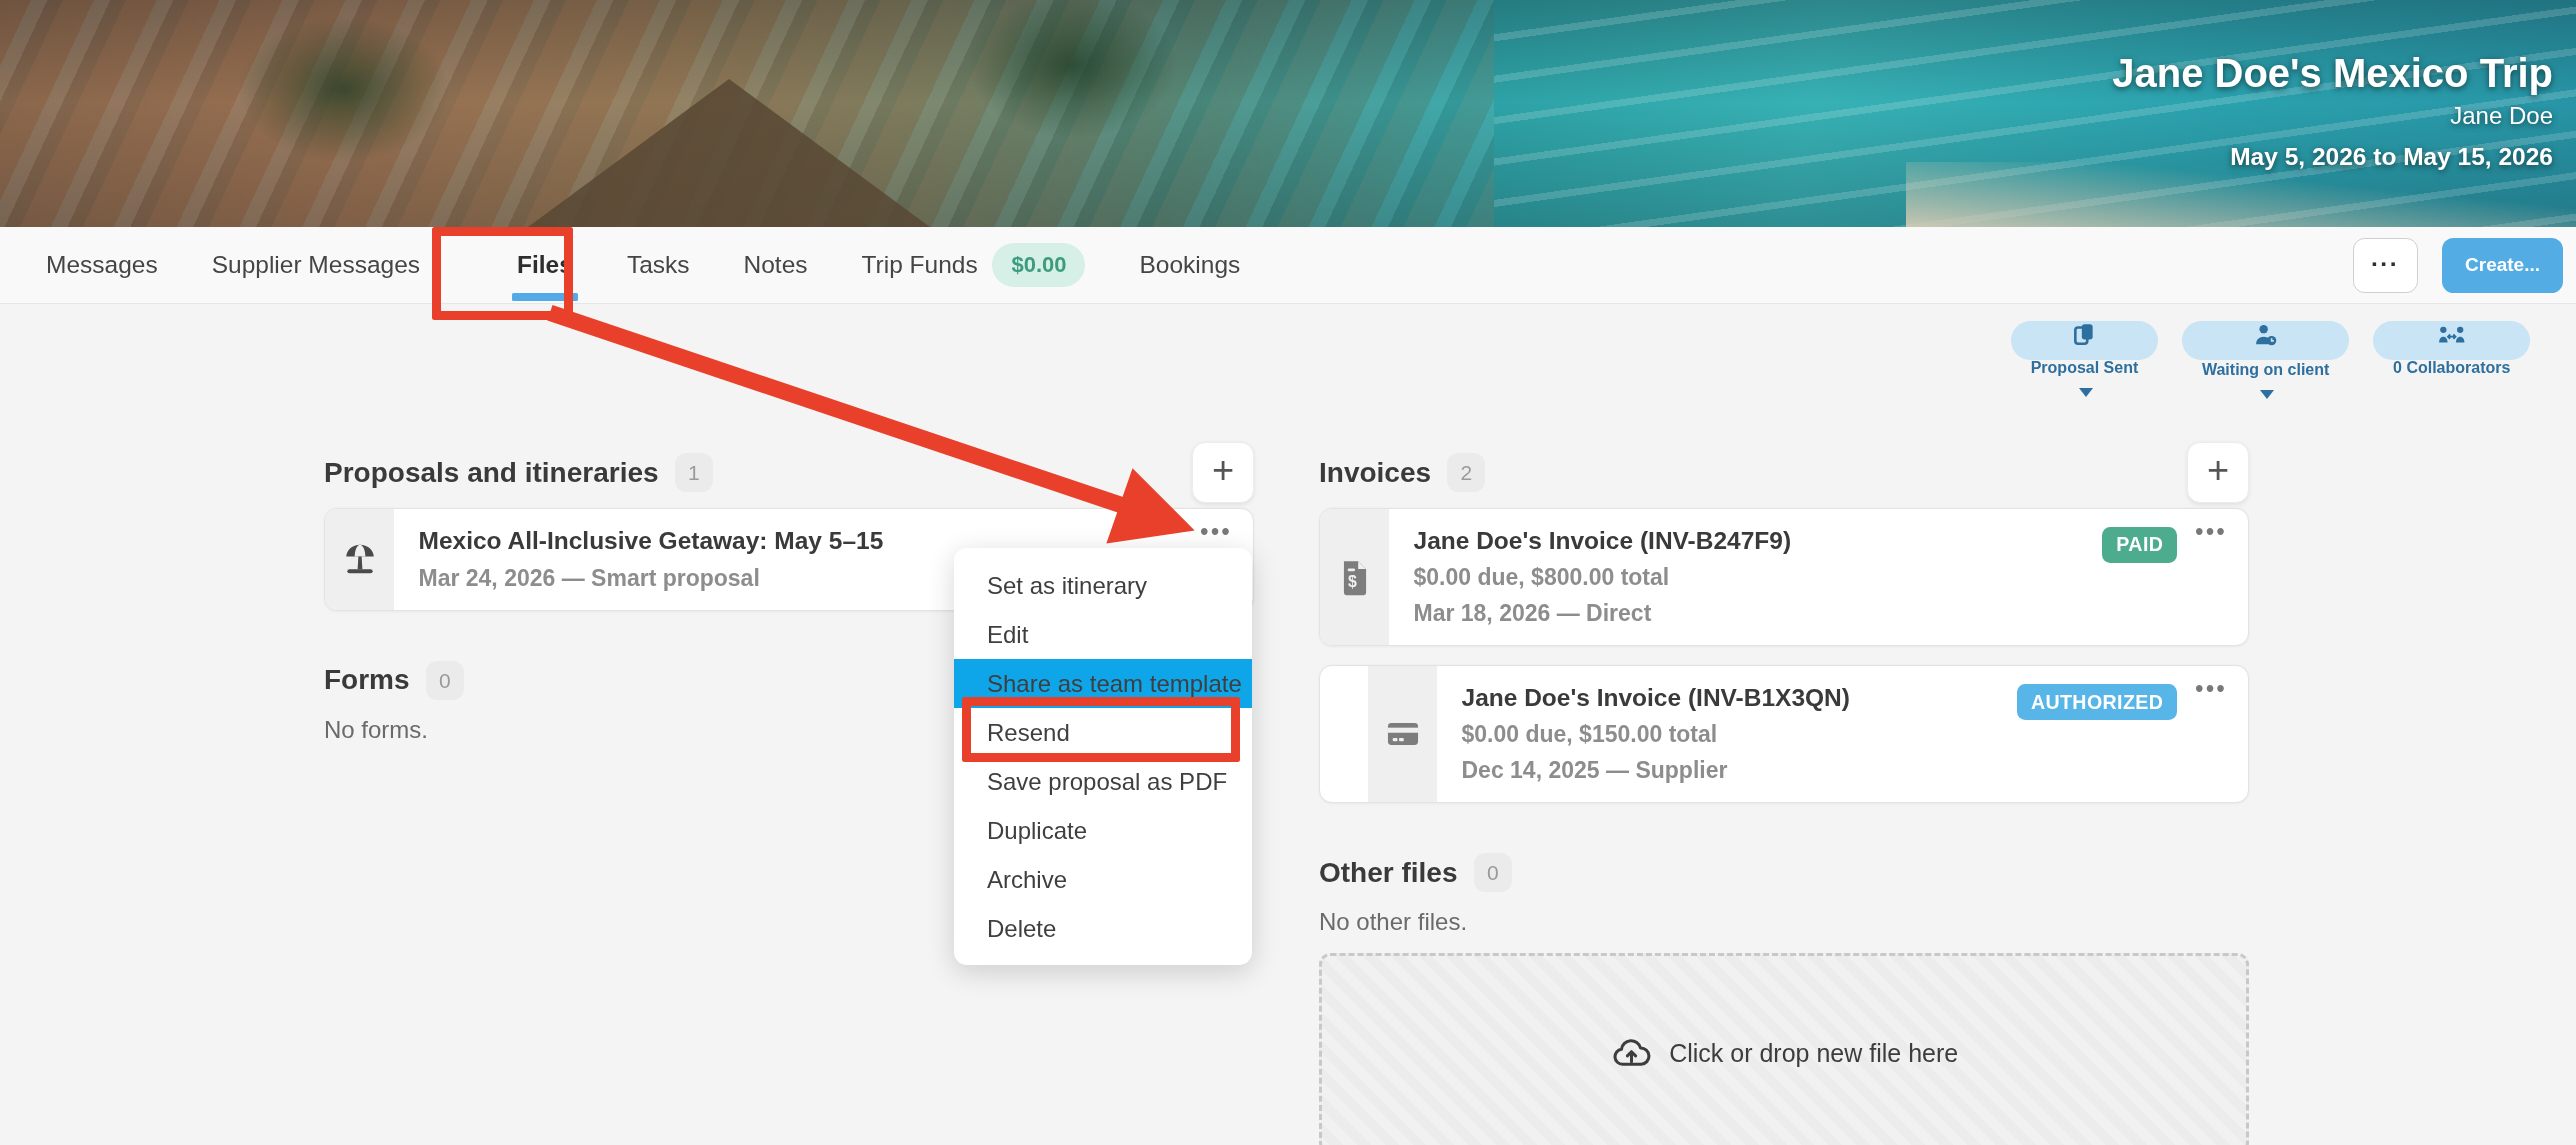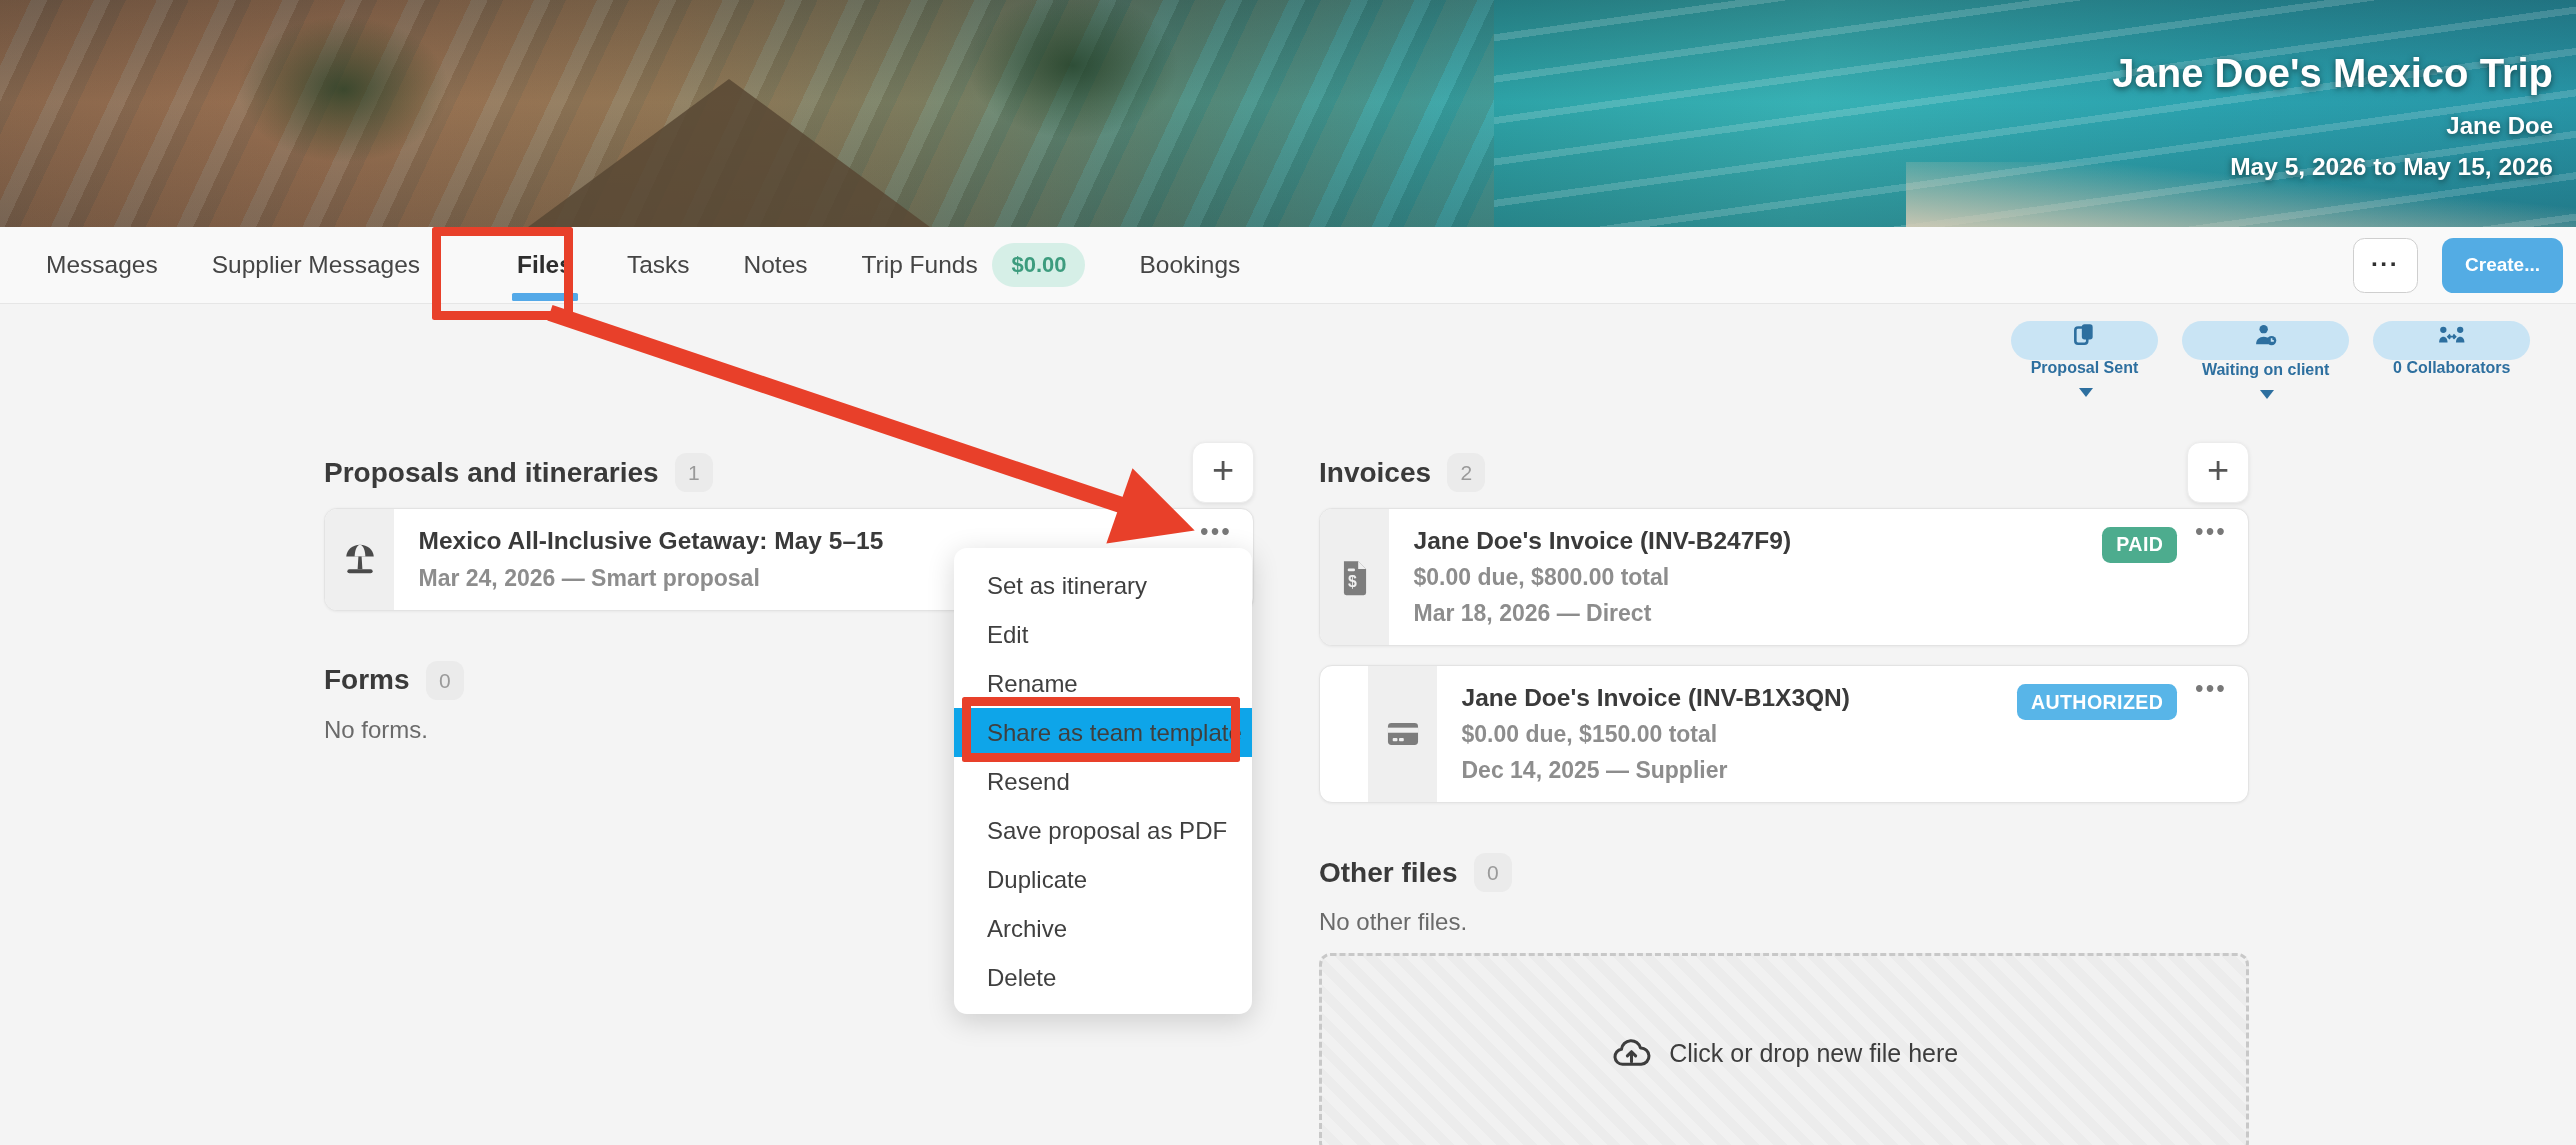--- a/index.html
+++ b/index.html
@@ -22,21 +22,21 @@
     border-left:205px solid transparent; border-right:205px solid transparent; border-bottom:151px solid rgba(88,72,52,.85); }
   .hdr-palm { position:absolute; width:213px; height:147px; border-radius:50%;
     background:radial-gradient(ellipse at center, rgba(30,60,35,.75), rgba(30,60,35,0) 70%); }
   .hdr-sand { position:absolute; right:0; bottom:0; width:26%; height:65px;
     background:linear-gradient(to top right, rgba(216,205,182,.9), rgba(216,205,182,0) 65%); }
   .hdr-left { position:absolute; left:24.5px; top:103px; color:#fff; text-shadow:0 1.6px 6.5px rgba(0,0,0,.55); }
   .agent-name { font-size:38px; font-weight:bold; letter-spacing:0.4px; }
   .agency-name { font-size:20.5px; margin-top:13px; }
   .hdr-right { position:absolute; right:23px; top:51px; text-align:right; color:#fff; text-shadow:0 1.6px 6.5px rgba(0,0,0,.55); }
   .trip-title { font-size:40px; font-weight:bold; }
-  .client-name { font-size:24px; font-weight:bold; margin-top:16px; }
+  .client-name { font-size:24px; font-weight:normal; margin-top:6px; }
   .date-range { font-size:24.5px; font-weight:bold; margin-top:13px; }
 
   
   .tabbar { position:absolute; top:227px; left:0; width:100%; height:77px; background:#f9f9f9;
     border-bottom:1.6px solid #e6e6e6; display:flex; align-items:center; padding:0 13px 0 46px; }
   .tab { position:relative; height:100%; display:flex; align-items:center; gap:14.7px;
     font-size:24.5px; color:#454545; margin-right:54px; cursor:pointer; white-space:nowrap; }
   .tab.active { font-weight:bold; color:#2e2e2e;margin-left:43px; }
   .tab.active::after { content:""; position:absolute; left:-4.9px; right:-4.9px; bottom:2.5px; height:7.4px; background:#54a9e8; border-radius:1.6px; }
   .tab-badge { background:#d6efe7; color:#3d9c7e; font-weight:bold; font-size:22px; padding:9px 19px; border-radius:24.5px; }
@@ -271,21 +271,20 @@
         <path d="M7 18a4.2 4.2 0 0 1-.6-8.36A5.4 5.4 0 0 1 17 8.9 3.9 3.9 0 0 1 17.4 18z" fill="none" stroke="#3d3d3d" stroke-width="1.7" stroke-linejoin="round"></path>
         <path d="M12 16.6v-5.4M9.7 13.3L12 11l2.3 2.3" fill="none" stroke="#3d3d3d" stroke-width="1.7" stroke-linecap="round" stroke-linejoin="round"></path>
       </svg>
       <span>Click or drop new file here</span>
     </div>
   </div>
 
   <div class="ctx-menu">
     <div class="ctx-item">Set as itinerary</div>
     <div class="ctx-item">Edit</div>
-    <div class="ctx-item">Rename</div>
     <div class="ctx-item highlighted">Share as team template</div>
     <div class="ctx-item">Resend</div>
     <div class="ctx-item">Save proposal as PDF</div>
     <div class="ctx-item">Duplicate</div>
     <div class="ctx-item">Archive</div>
     <div class="ctx-item">Delete</div>
   </div>
 
   <div class="anno anno-files"></div>
   <div class="anno anno-share"></div>

